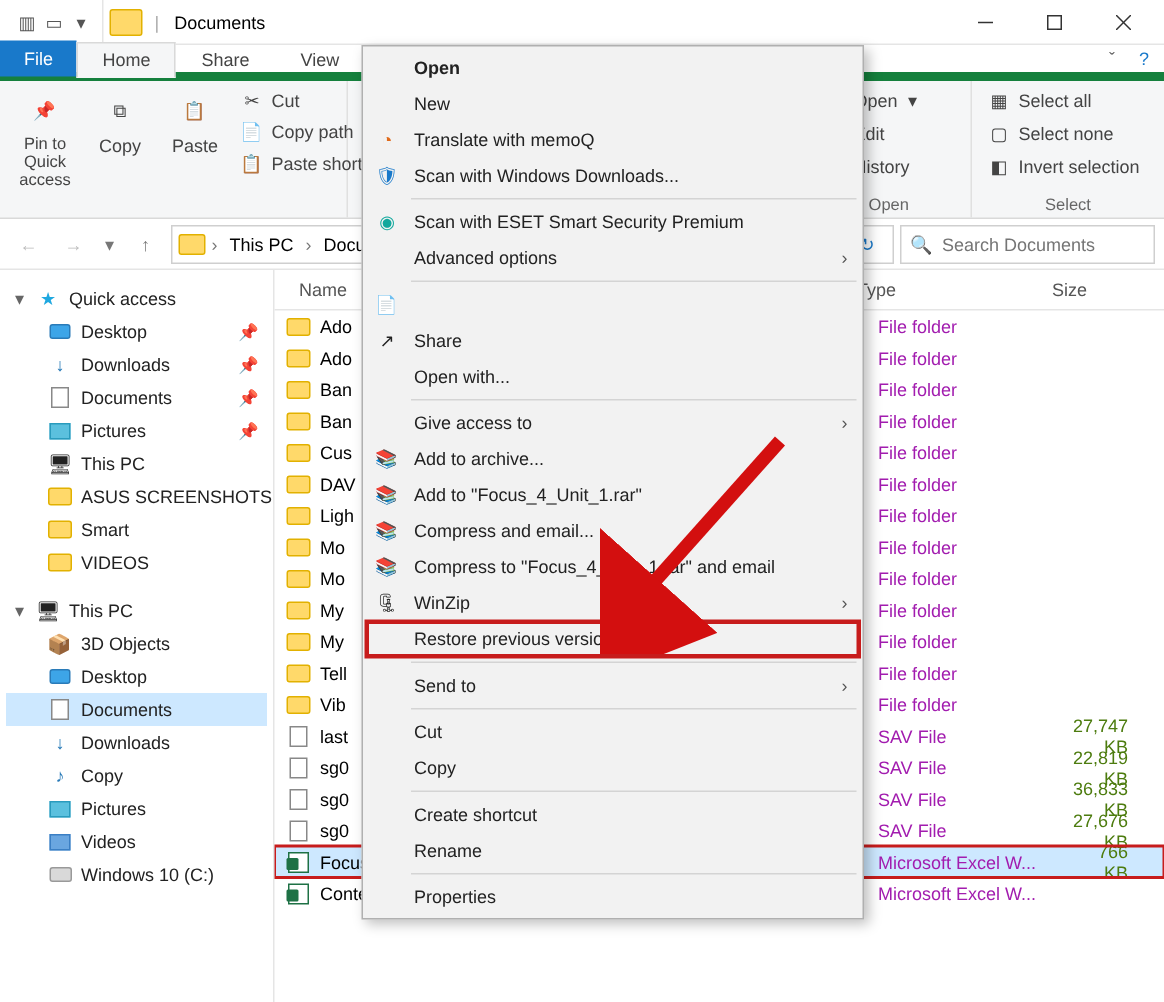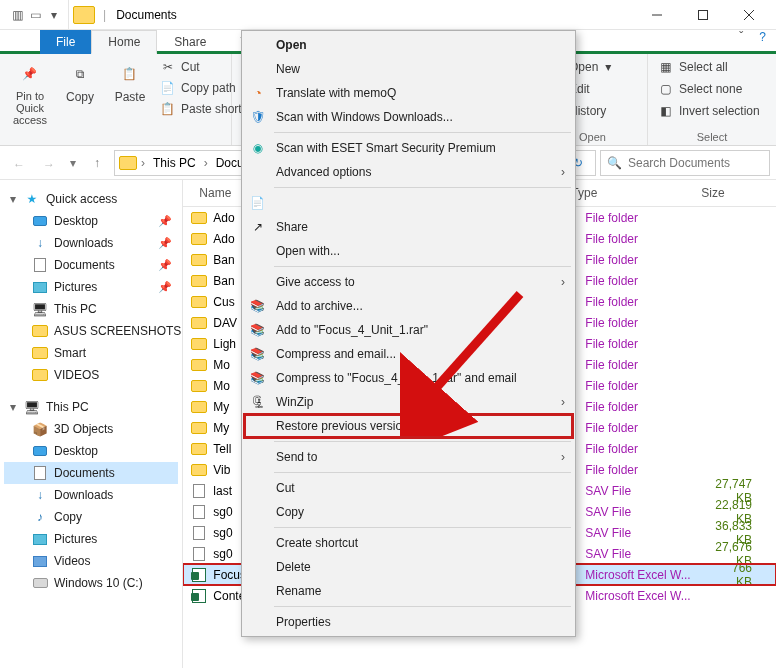--- a/index.html
+++ b/index.html
@@ -9,21 +9,21 @@
 .titlebar { height: 30px; background: #fff; border-bottom: 1px solid #e5e5e5; display: flex; align-items: center; padding: 0 4px; }
 .titlebar .qa { display: flex; gap:2px; align-items:center; padding:0 6px; border-right:1px solid #e5e5e5; height:100%;}
 .titlebar .qa span { width:16px; height:16px; display:inline-flex; align-items:center; justify-content:center; color:#555; }
 .titlebar .foldericon { width:22px; height:18px; background:#ffd96a; border:1px solid #e2b100; border-radius:2px; margin:0 4px;}
 .titlebar .title { padding-left:6px; }
 .titlebar .winbtns { margin-left:auto; display:flex; }
 .titlebar .winbtn { width:46px; height:30px; display:flex; align-items:center; justify-content:center; color:#333;}
 .titlebar .winbtn svg { width:10px; height:10px; }
 
 
-.tabs { height:24px; display:flex; align-items:flex-start; background:#fff; border-bottom:3px solid #15803d;padding-left:40px;}
+.tabs { height:24px; display:flex; align-items:center; background:#fff; border-bottom:6px solid #15803d;}
 .tab-file { background:#1979ca; color:#fff; padding:4px 16px; height:24px; display:flex; align-items:center; }
 .tab { padding:4px 16px; color:#444; border:1px solid transparent; border-bottom:none; }
 .tab.active { background:#f5f6f7; border:1px solid #d9d9d9; border-bottom:1px solid #f5f6f7; margin-bottom:-1px;}
 .tabs .help { margin-left:auto; padding:0 10px; display:flex; gap:16px; color:#555;}
 .tabs .help span { cursor:default; }
 
 
 .ribbon { height:92px; background:#f5f6f7; border-bottom:1px solid #d9d9d9; display:flex; }
 .group { border-right:1px solid #e0e0e0; padding:4px 8px 2px 8px; display:flex; flex-direction:column; justify-content:space-between; }
 .group-label { text-align:center; font-size:11px; color:#666; padding-top:2px;}
@@ -614,24 +614,20 @@
       <span class="mico"></span>
       <span class="mlabel">Copy</span>
     </div>
   <div class="sep"></div>
   <div class="mi">
       <span class="mico"></span>
       <span class="mlabel">Create shortcut</span>
     </div>
   <div class="mi">
       <span class="mico"></span>
-      <span class="mlabel">Delete</span>
-    </div>
-  <div class="mi">
-      <span class="mico"></span>
       <span class="mlabel">Rename</span>
     </div>
   <div class="sep"></div>
   <div class="mi">
       <span class="mico"></span>
       <span class="mlabel">Properties</span>
     </div>
 </div>
 
 <svg class="annot-arrow" width="140" height="150">

